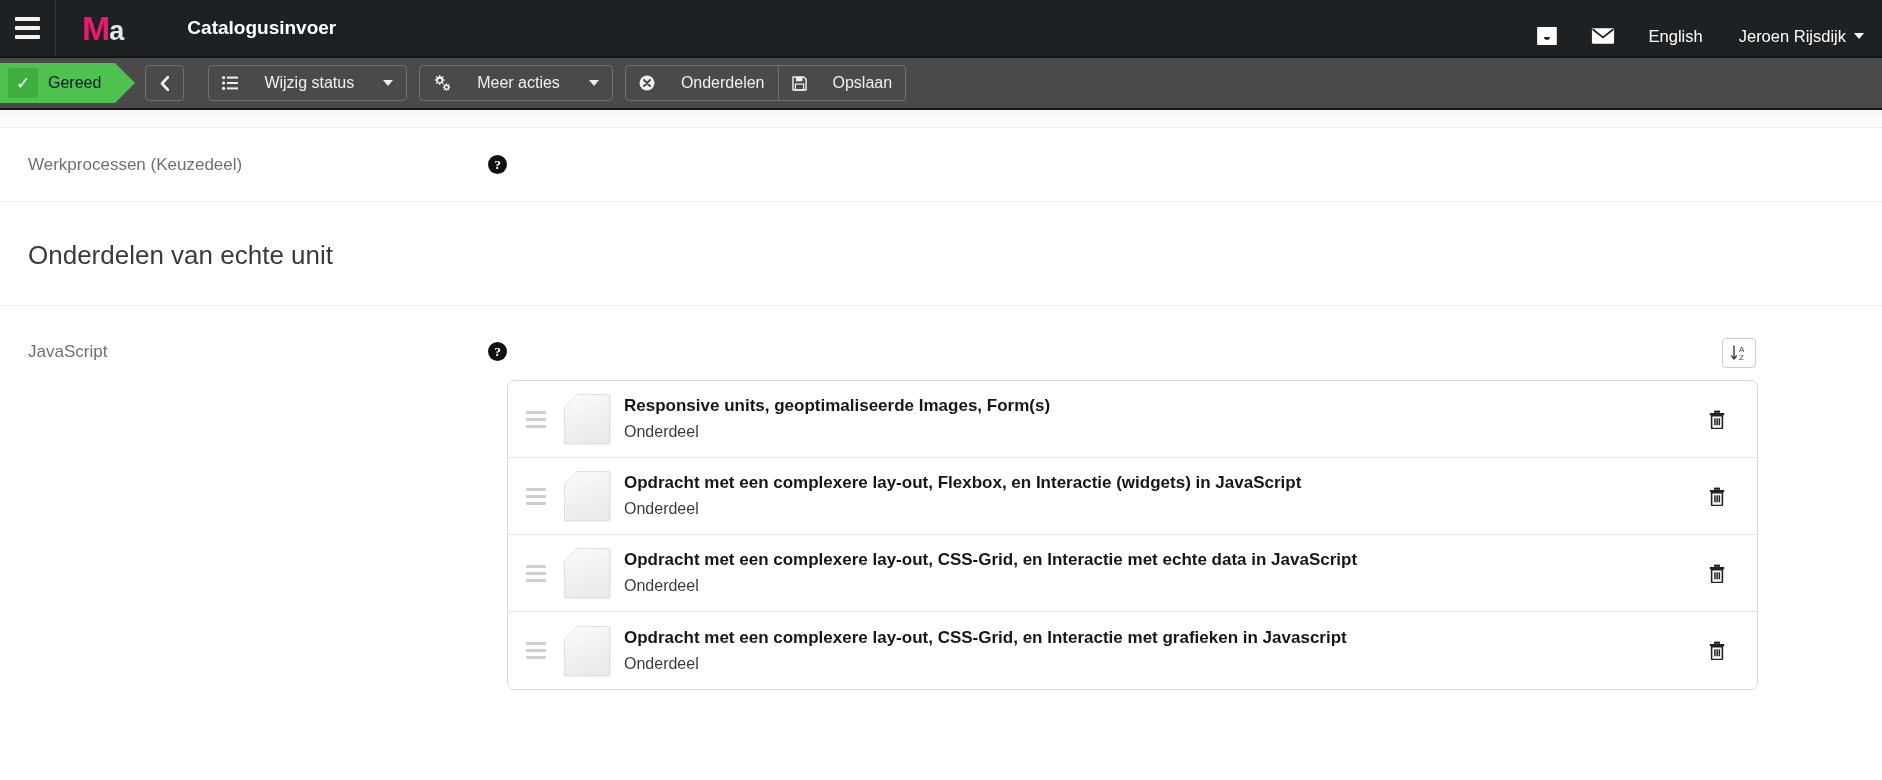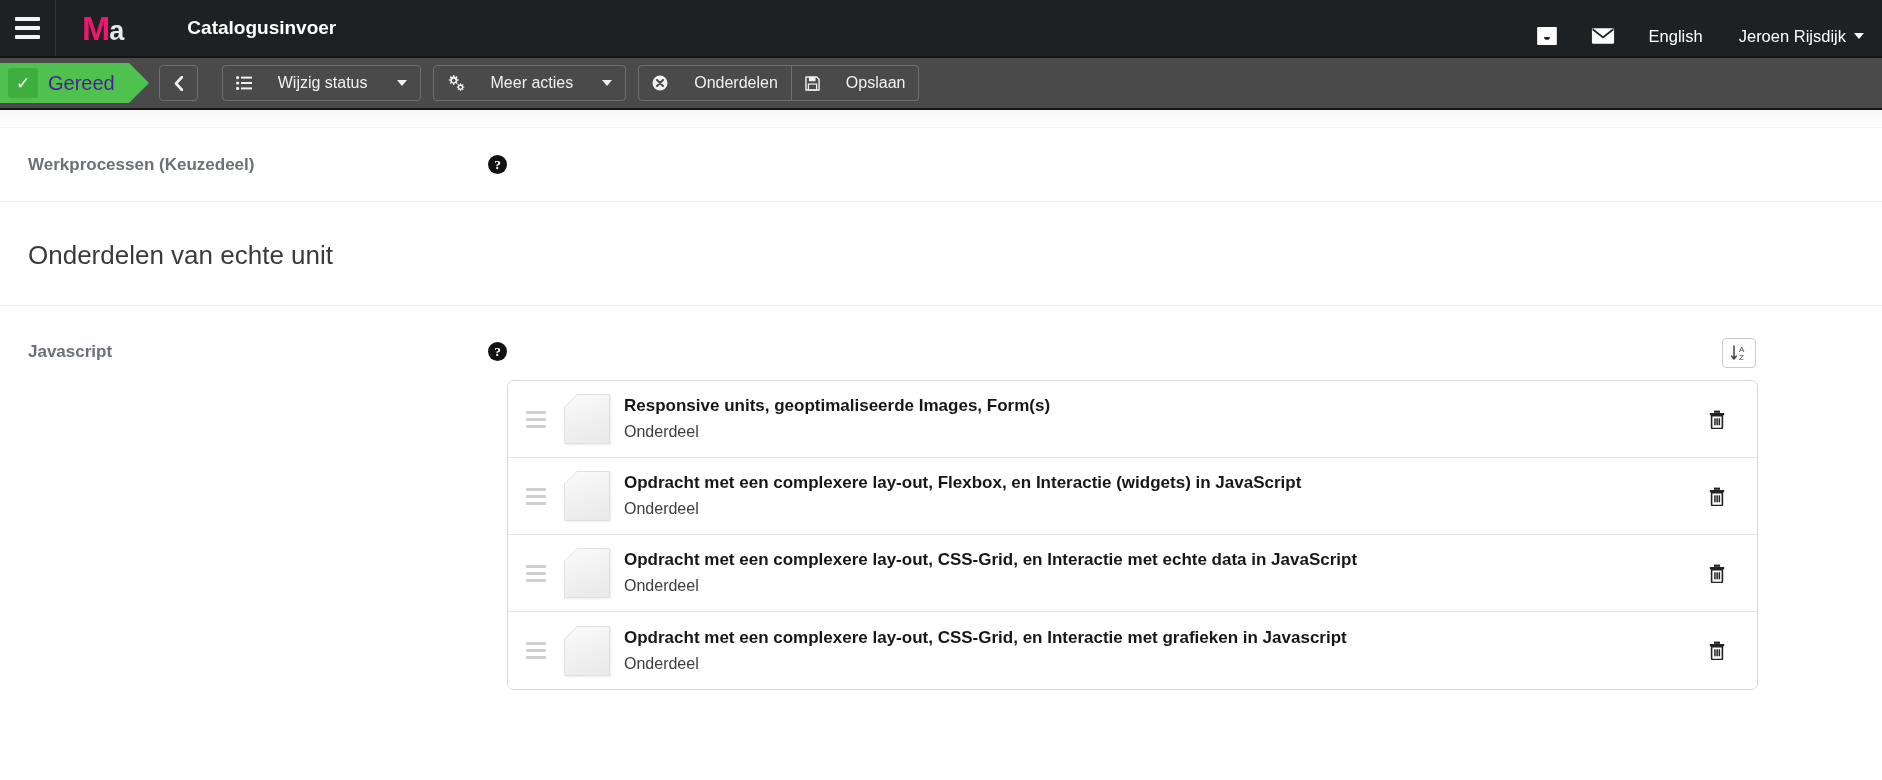--- a/index.html
+++ b/index.html
@@ -111,21 +111,21 @@
     border-left: 20px solid #4fc14f;
   }
   .status-check {
     width: 30px; height: 30px;
     background: #3eae3e;
     border-radius: 3px;
     display: flex; align-items: center; justify-content: center;
     color: #fff; font-size: 17px;
     margin-right: 10px;
   }
-  .status-label { color: #4c1d95; font-size: 20px; }
+  .status-label { color: #0f172a; font-size: 16px; }
 
   .btn {
     height: 36px;
     background: #4a4a4a;
     border: 1px solid #707070;
     border-radius: 4px;
     color: #f0f0f0;
     font-size: 16px;
     font-family: "Liberation Sans", sans-serif;
     padding: 0 13px;
@@ -160,21 +160,21 @@
   .section-row {
     display: flex;
     align-items: center;
     padding: 26px 0 26px 28px;
     border-bottom: 1px solid #eeeeee;
     min-height: 74px;
   }
   .field-label {
     color: #6b7177;
     font-size: 17px;
-    font-weight: bold;
+    font-weight: normal;
     width: 460px;
     flex: 0 0 460px;
   }
   .help-icon {
     width: 19px; height: 19px;
     border-radius: 50%;
     background: #111111;
     color: #ffffff;
     font-size: 13.5px;
     font-weight: bold;
@@ -408,21 +408,21 @@
     <div class="field-label">Werkprocessen (Keuzedeel)</div>
     <div class="help-icon">?</div>
   </div>
 
   <div class="page-heading-row">
     <div class="page-heading">Onderdelen van echte unit</div>
   </div>
 
   <div class="onderdelen-block">
 
-    <div class="field-label" style="padding-top:4px;">Javascript</div>
+    <div class="field-label" style="padding-top:4px;">JavaScript</div>
     <div class="help-icon" style="margin-top:4px;">?</div>
 
     <div class="onderdelen-right">
 
       <div class="sort-bar">
         <div class="sort-btn">
           <svg width="18" height="18" viewBox="0 0 18 18">
             <path d="M4 2 V15 M4 15 L1.6 12 M4 15 L6.4 12" stroke="#444" stroke-width="1.5" fill="none" stroke-linecap="round"></path>
             <text x="9" y="8" font-size="8" font-family="Liberation Sans, sans-serif" fill="#444">A</text>
             <text x="9" y="16" font-size="8" font-family="Liberation Sans, sans-serif" fill="#444">Z</text>

